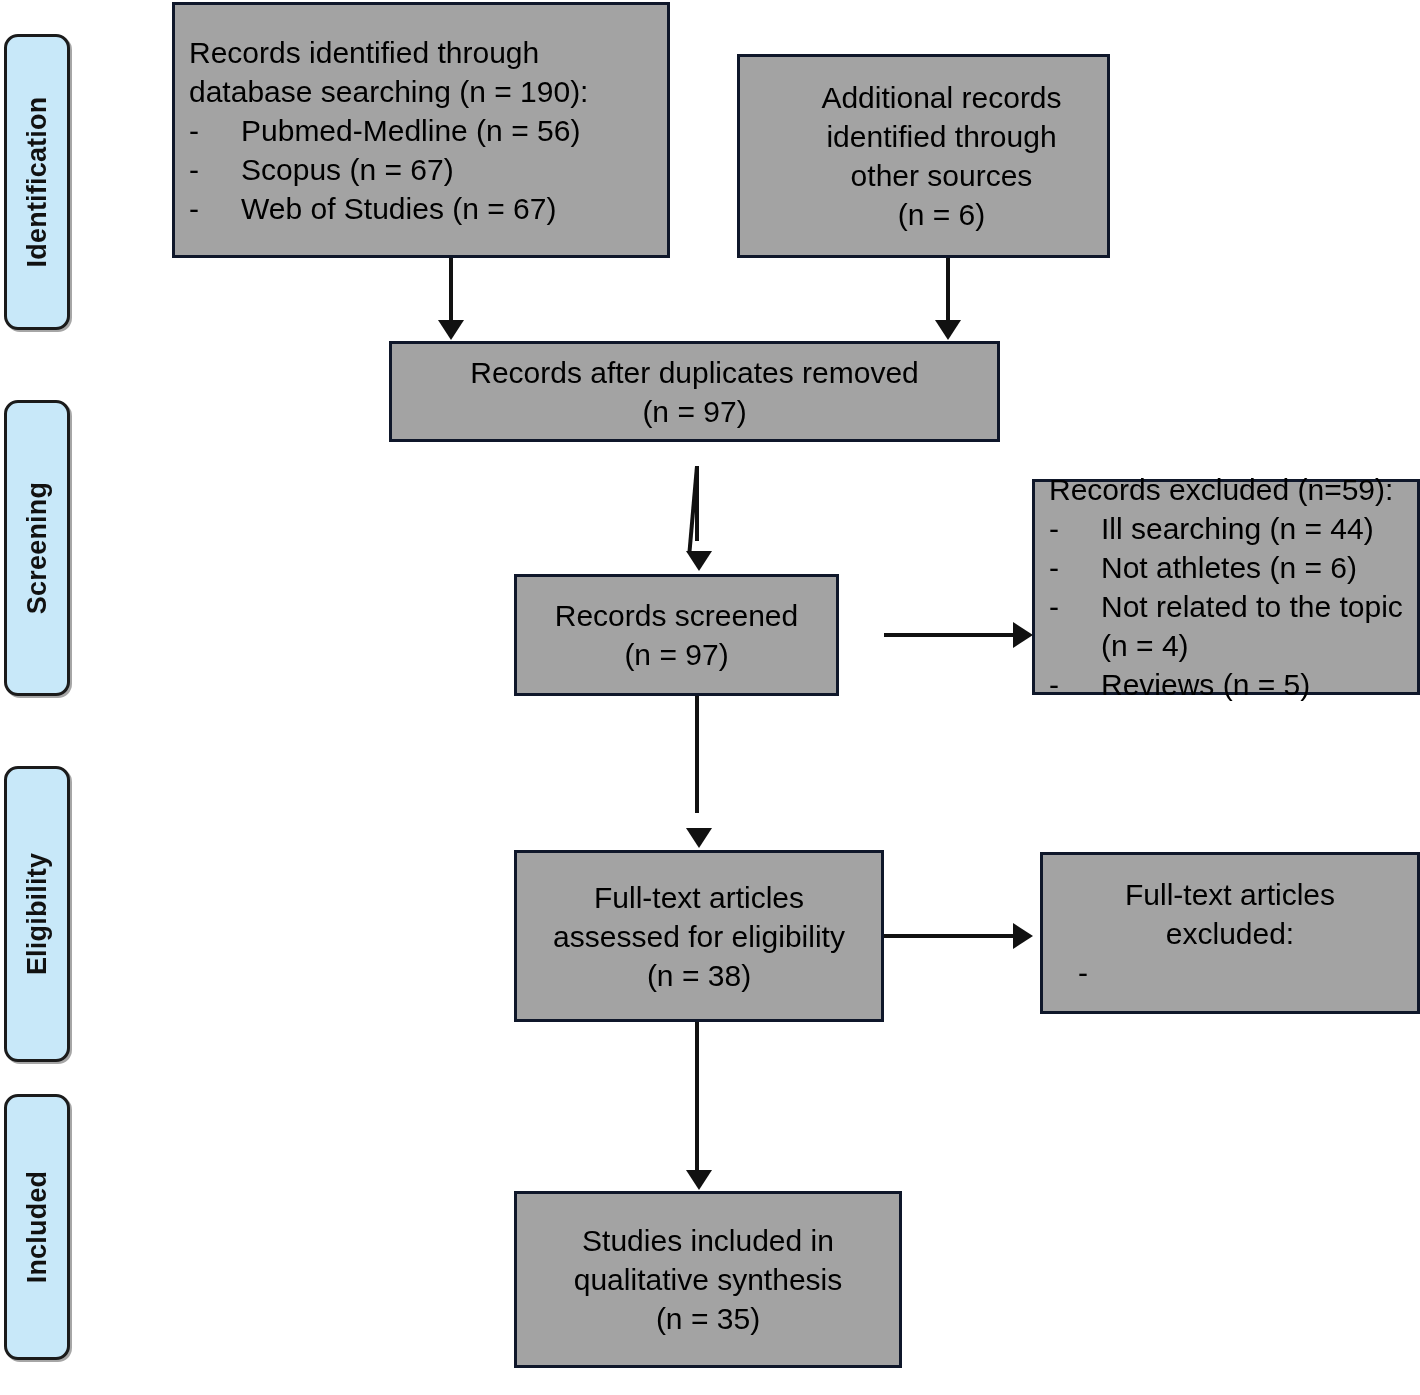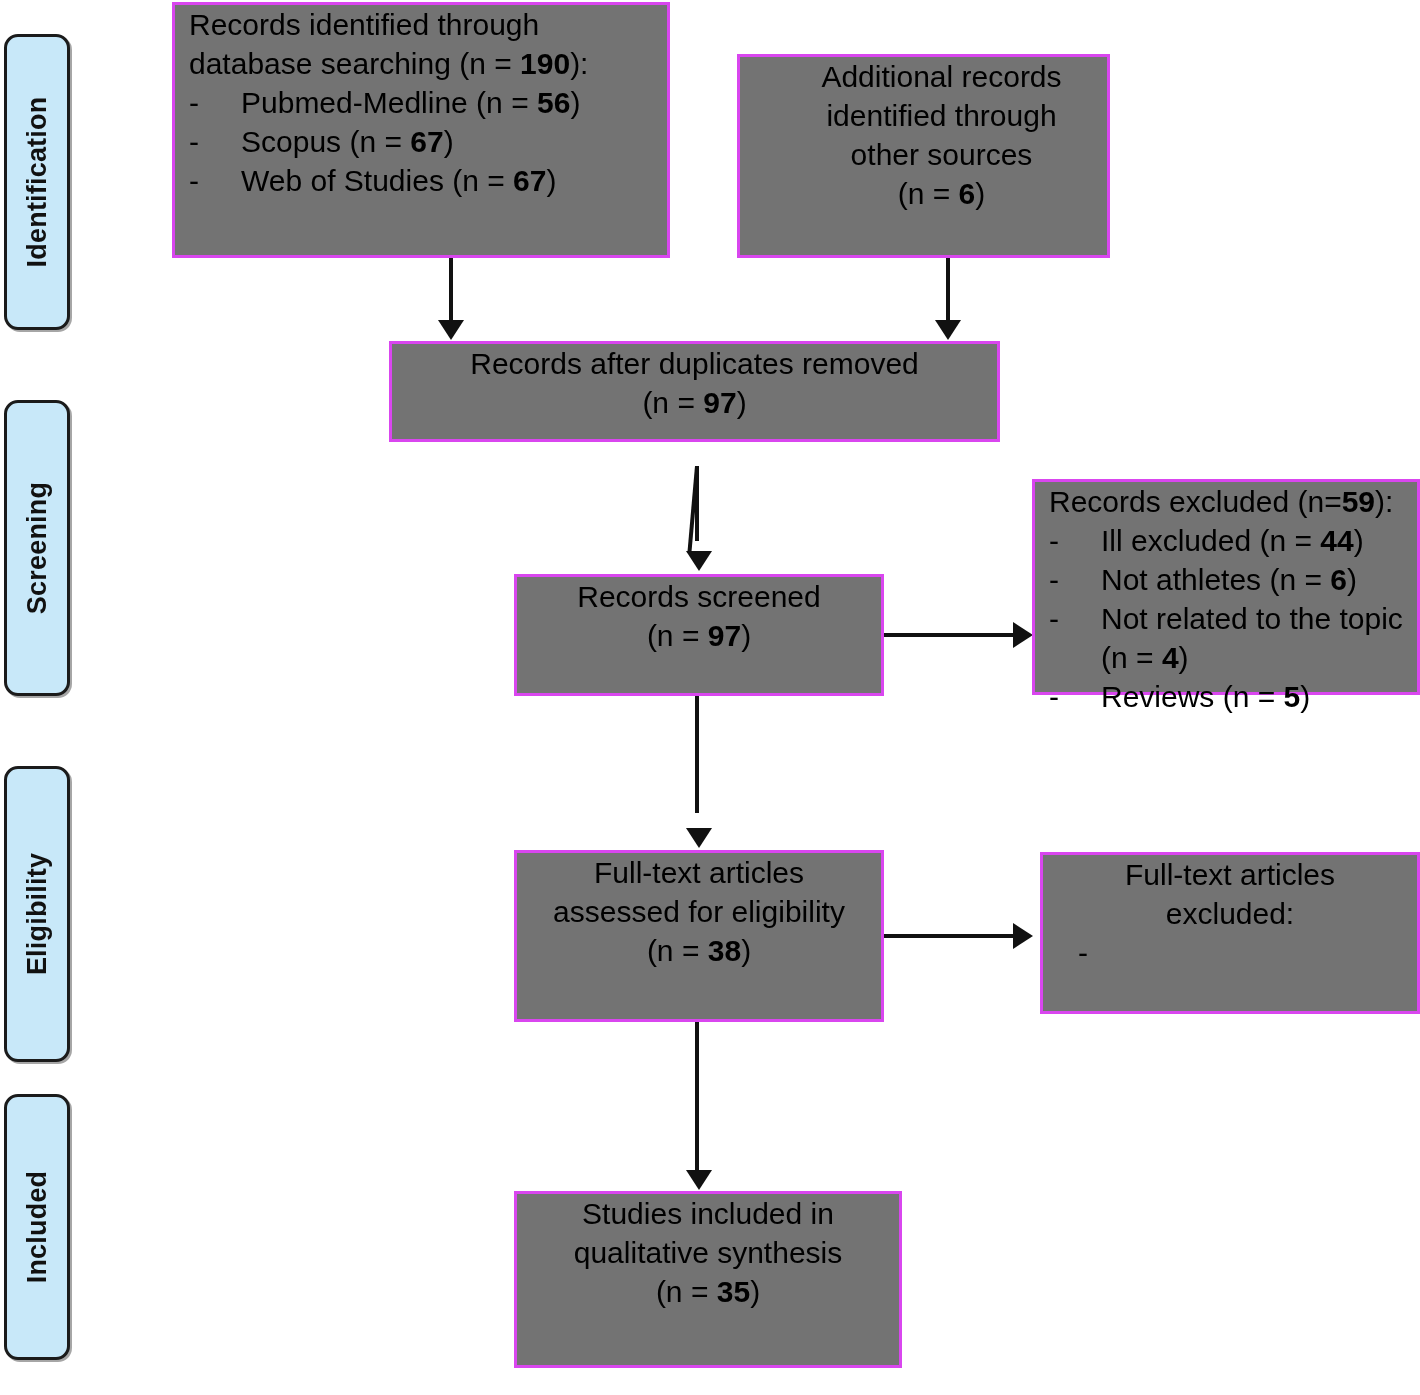--- a/index.html
+++ b/index.html
@@ -25,38 +25,38 @@
     white-space:nowrap;
     font-weight:bold;
     font-size:27px;
     letter-spacing:.2px;
     color:#111;
   }
 
   
   .flow-box{
     position:absolute;
-    background:#737373;
-    border:3px solid #d946ef;
+    background:#a3a3a3;
+    border:3px solid #0f172a;
     box-sizing:border-box;
     display:flex;
     flex-direction:column;
-    justify-content:flex-start;
+    justify-content:center;
   }
   .flow-box.center{align-items:center;text-align:center;}
   .box-text{
     font-size:30px;
     line-height:1.30;
     padding:0 14px;
     box-sizing:border-box;
     width:100%;
   }
   .box-text.center{text-align:center;}
   .box-text.left{text-align:left;}
-  b{font-weight:bold;}
+  b{font-weight:normal;}
 
   
   ul.bullets{list-style:none;margin:0;padding:0;}
   ul.bullets li{
     display:flex;
     align-items:flex-start;
     font-size:30px;
     line-height:1.30;
   }
   ul.bullets li .dash{width:52px;flex:0 0 52px;}
@@ -145,41 +145,41 @@
       <div>
         <span>(n = </span><b>97</b><span>)</span>
       </div>
     </div>
   </div>
 
   <div class="vline" style="left:695px;top:466px;height:75px;"></div>
   <div class="vline" style="left:695px;top:466px;height:87px;transform:skewX(-5deg);transform-origin:top center;"></div>
   <div class="arrow-down" style="left:686px;top:551px;"></div>
 
-  <div class="flow-box center" style="left:514px;top:574px;width:370px;height:122px;">
+  <div class="flow-box center" style="left:514px;top:574px;width:325px;height:122px;">
     <div class="box-text center">
       <div>Records screened</div>
       <div>
         <span>(n = </span><b>97</b><span>)</span>
       </div>
     </div>
   </div>
 
   <div class="hline" style="left:884px;top:633px;width:131px;"></div>
   <div class="arrow-right" style="left:1013px;top:622px;"></div>
 
   <div class="flow-box" style="left:1032px;top:479px;width:388px;height:216px;">
     <div class="box-text left">
       <div>
         <span>Records excluded (n=</span><b>59</b><span>):</span>
       </div>
       <ul class="bullets">
         <li>
           <span class="dash">-</span>
-          <span class="btxt"><span>Ill excluded (n = </span><b>44</b><span>)</span></span>
+          <span class="btxt"><span>Ill searching (n = </span><b>44</b><span>)</span></span>
         </li>
         <li>
           <span class="dash">-</span>
           <span class="btxt"><span>Not athletes (n = </span><b>6</b><span>)</span></span>
         </li>
         <li>
           <span class="dash">-</span>
           <span class="btxt"><span>Not related to the topic (n = </span><b>4</b><span>)</span></span>
         </li>
         <li>

